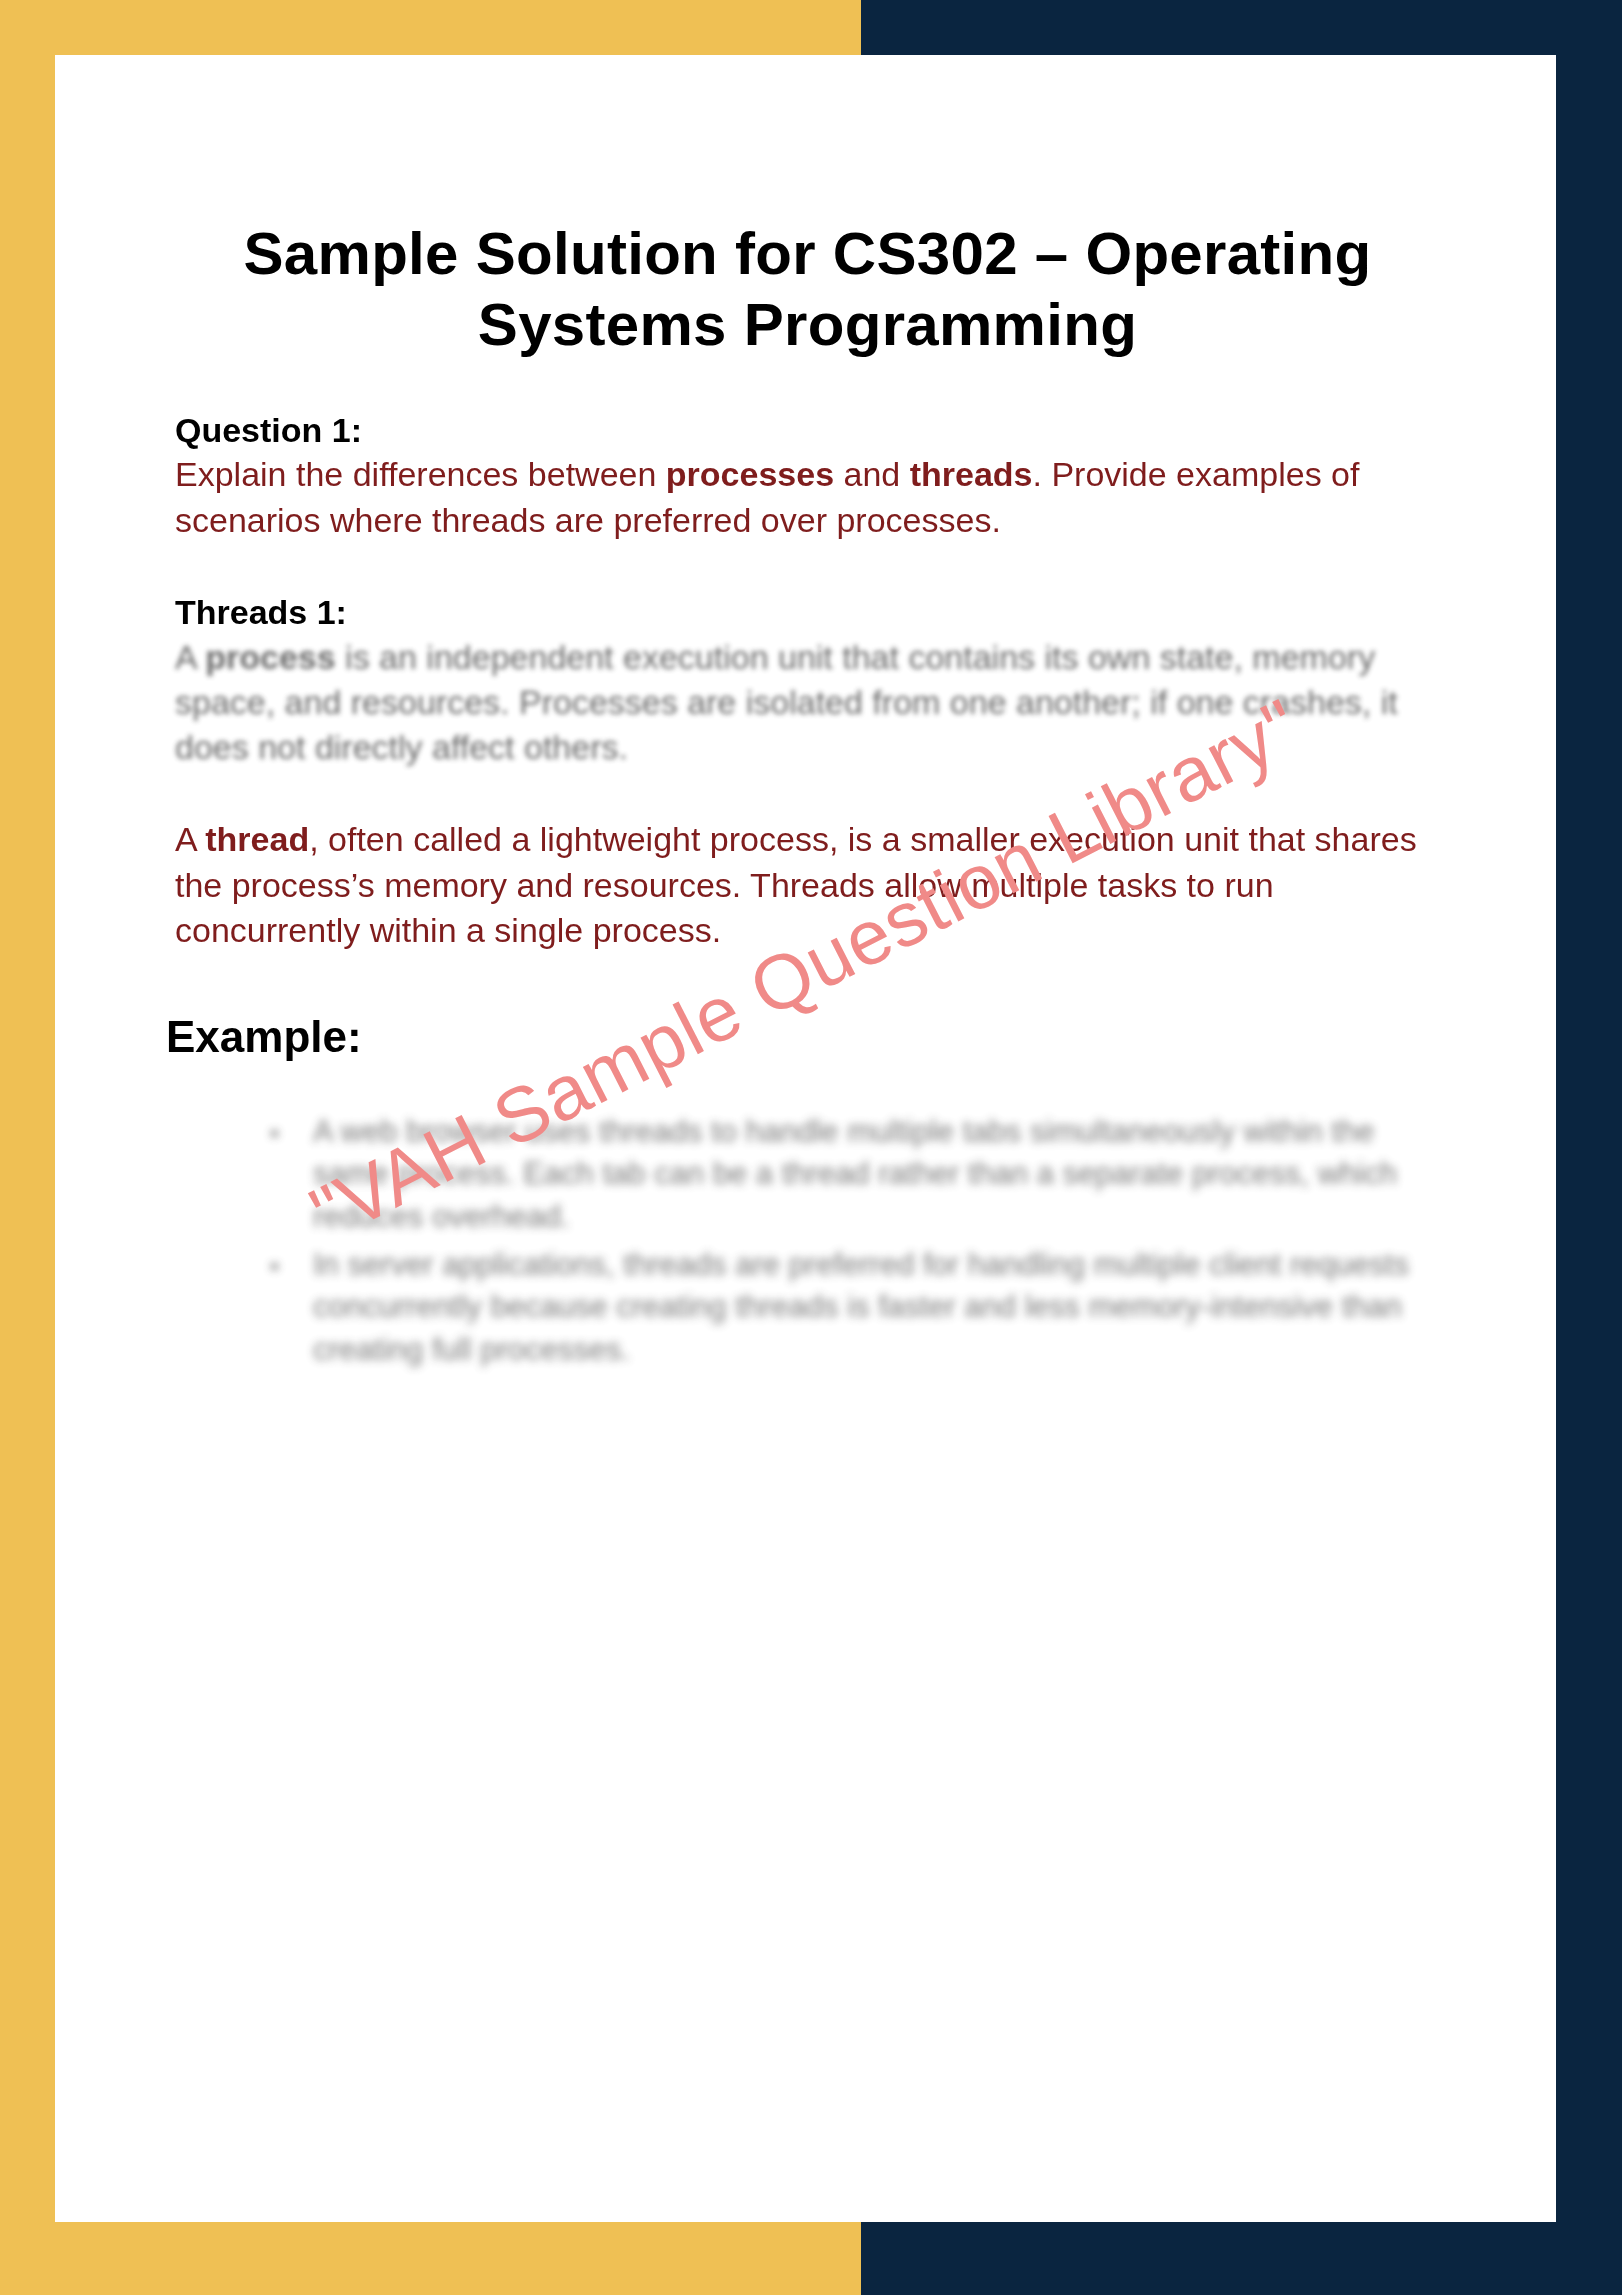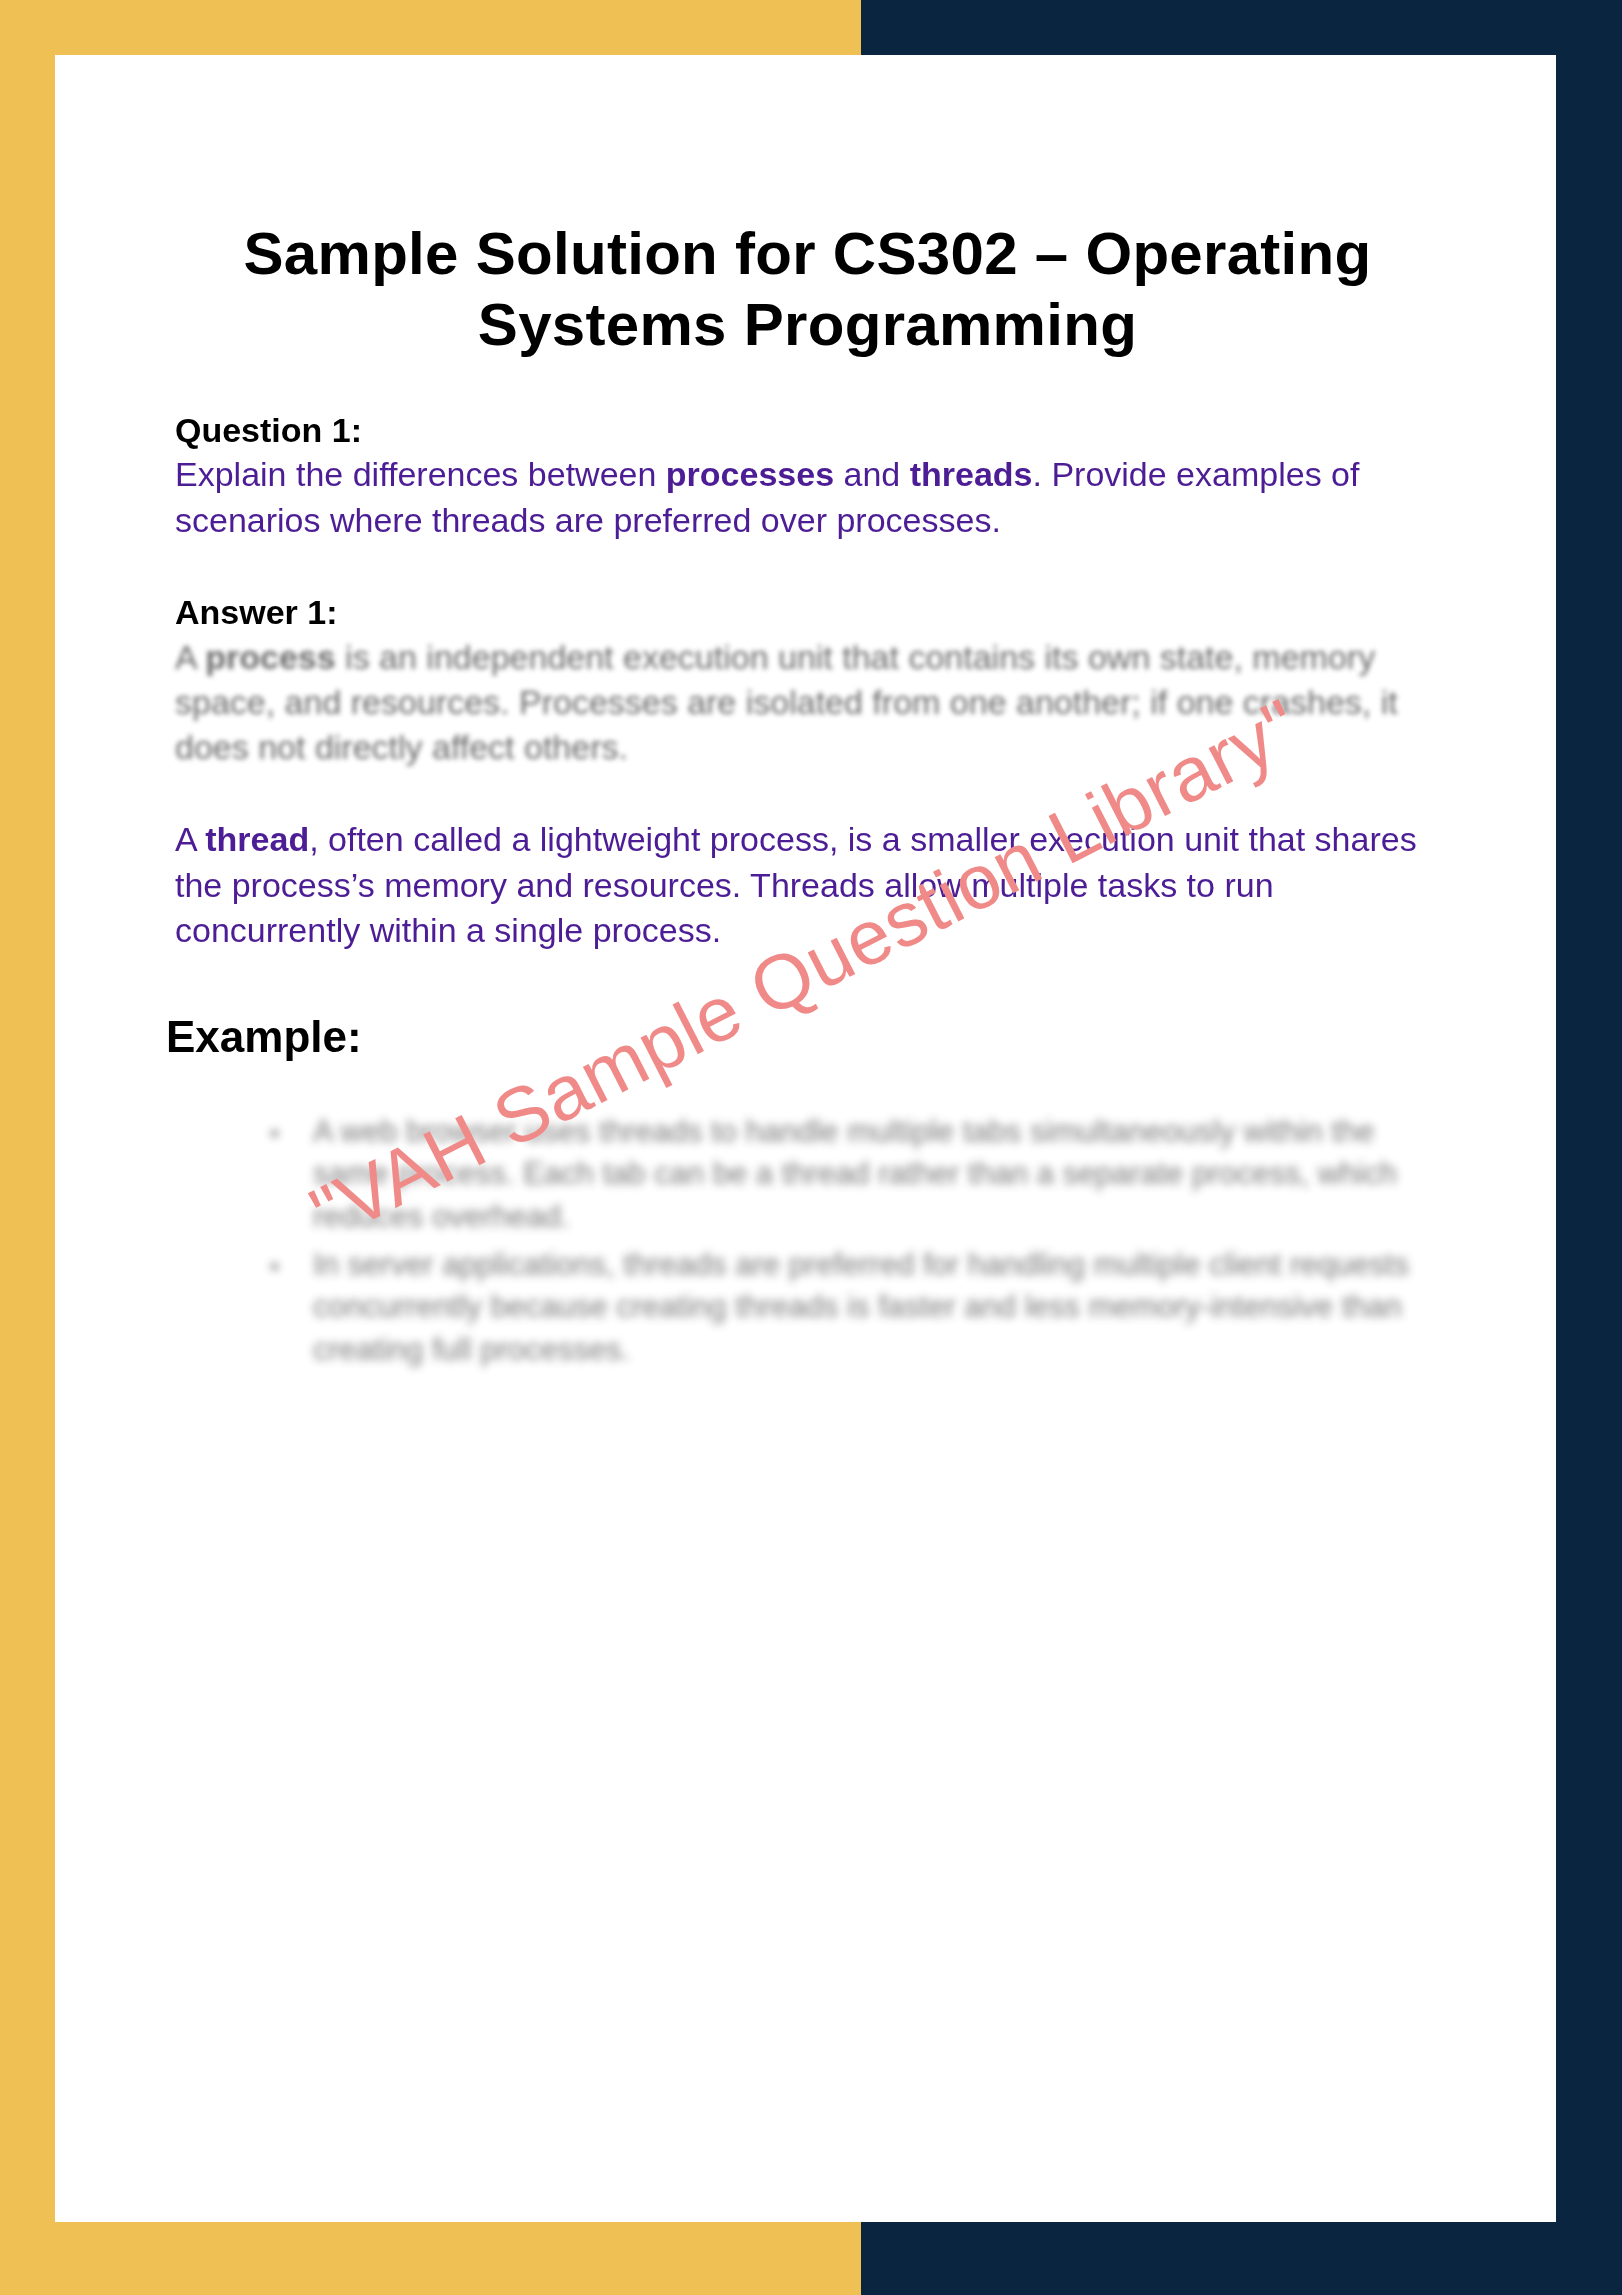--- a/index.html
+++ b/index.html
@@ -86,21 +86,21 @@
     font-size: 34px;
     line-height: 1.32;
     font-weight: bold;
     color: #000000;
   }
 
   .qa-body {
     margin: 0;
     font-size: 34px;
     line-height: 1.33;
-    color: #4c1d95;
+    color: #7f1d1d;
   }
   .qa-body b { font-weight: bold; }
 
   
   .blurred {
     color: #5d5d5d;
     filter: blur(2.7px);
     -webkit-filter: blur(2.7px);
     opacity: 0.92;
   }
@@ -181,21 +181,21 @@
 
 
       <div class="block">
         <div class="qa-heading">Question 1:</div>
         <div class="qa-body">
           <span>Explain the differences between </span><b>processes</b><span> and </span><b>threads</b><span>. Provide examples of scenarios where threads are preferred over processes.</span>
         </div>
       </div>
 
       <div class="block">
-        <div class="qa-heading">Answer 1:</div>
+        <div class="qa-heading">Threads 1:</div>
 
         <div class="qa-body blurred">
           <span>A </span><b>process</b><span> is an independent execution unit that contains its own state, memory space, and resources. Processes are isolated from one another; if one crashes, it does not directly affect others.</span>
         </div>
       </div>
 
       <div class="block">
         <div class="qa-body">
           <span>A </span><b>thread</b><span>, often called a lightweight process, is a smaller execution unit that shares the process’s memory and resources. Threads allow multiple tasks to run concurrently within a single process.</span>
         </div>

